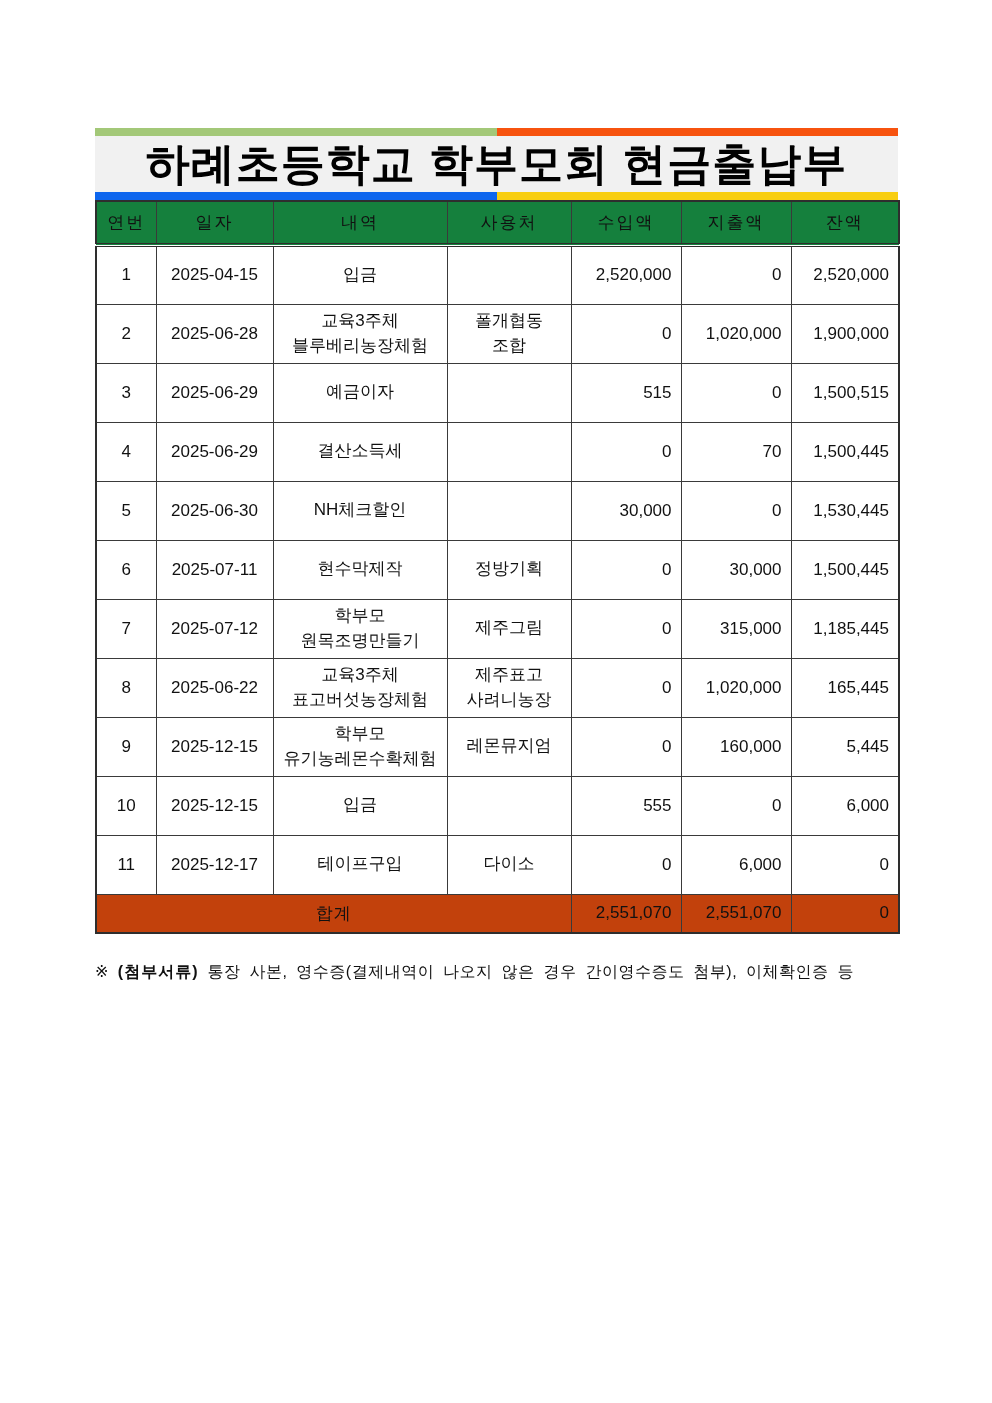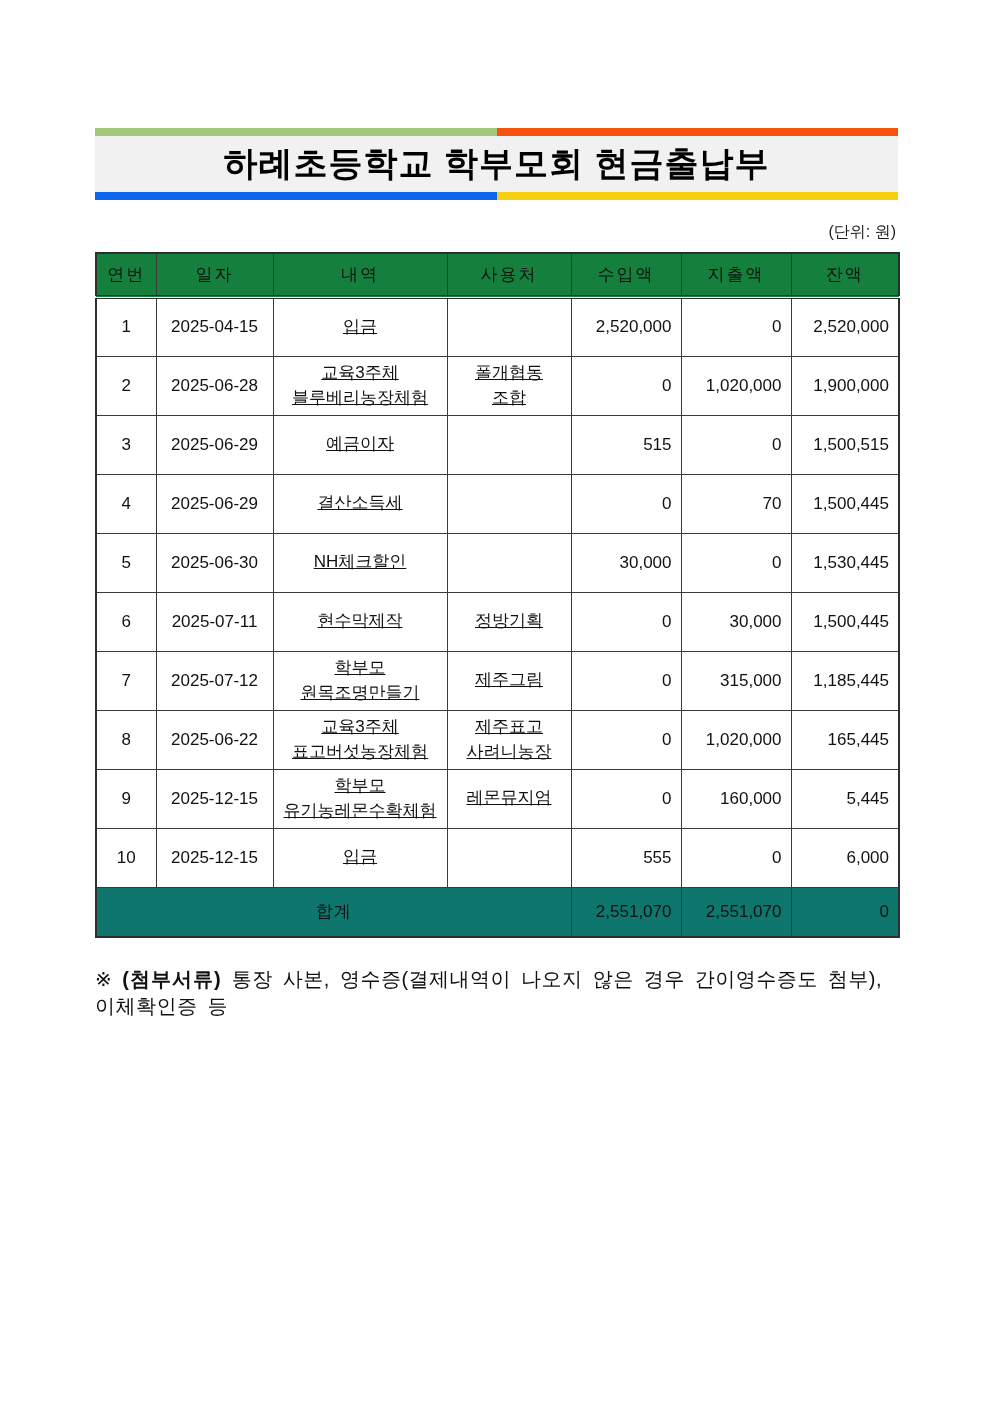--- a/index.html
+++ b/index.html
@@ -25,21 +25,21 @@
   .bar-bottom .left  { background: #0e66ee; }
   .bar-bottom .right { background: #f8ce11; }
   .title-box {
     background: #f1f1f1;
     height: 56px;
     display: flex;
     align-items: center;
     justify-content: center;
   }
   .title-text {
-    font-size: 34px;
+    font-size: 44px;
     font-weight: bold;
     letter-spacing: 1px;
     color: #000000;
   }
 
   
   .unit-label {
     text-align: right;
     font-size: 16px;
     margin: 22px 2px 9px 0;
@@ -61,31 +61,31 @@
   .ledger thead th {
     background: #15803d;
     height: 44px;
     font-weight: normal;
     letter-spacing: 2px;
     border-bottom: 4px double #2e2e2e;
   }
   .ledger tbody td { height: 59px; }
   .c { text-align: center; }
   .r { text-align: right; padding-right: 9px; padding-left: 13px; }
-  .m { white-space: pre-line; line-height: 1.45; text-decoration: underline; }
+  .m { white-space: pre-line; line-height: 1.45; }
   .ledger tfoot td {
-    background: #0f766e;
-    height: 50px;
+    background: #c2410c;
+    height: 39px;
   }
   .ledger tfoot .total-label { letter-spacing: 1px; }
 
   
   .footnotes { margin-top: 28px; }
   .footnote {
-    font-size: 20px;
+    font-size: 16px;
     letter-spacing: 0.5px;
     word-spacing: 4px;
     margin-bottom: 20px;
     color: #101010;
   }
   .footnote b { letter-spacing: 1px; }
 </style>
 </head>
 <body>
 
@@ -98,21 +98,20 @@
     </div>
     <div class="title-box">
       <span class="title-text">하례초등학교 학부모회 현금출납부</span>
     </div>
     <div class="bar bar-bottom">
       <div class="half left"></div>
       <div class="half right"></div>
     </div>
   </div>
 
-  <div class="unit-label">(단위: 원)</div>
 
   <table class="ledger">
     <colgroup>
       <col style="width:60px">
         <col style="width:117px">
         <col style="width:174px">
       <col style="width:124px">
         <col style="width:110px">
         <col style="width:110px">
       <col style="width:108px">
@@ -218,20 +217,29 @@
         </tr>
         <tr>
           <td class="c">10</td>
           <td class="c">2025-12-15</td>
           <td class="c m">입금</td>
           <td class="c m"></td>
           <td class="r">555</td>
           <td class="r">0</td>
           <td class="r">6,000</td>
         </tr>
+        <tr>
+          <td class="c">11</td>
+          <td class="c">2025-12-17</td>
+          <td class="c m">테이프구입</td>
+          <td class="c m">다이소</td>
+          <td class="r">0</td>
+          <td class="r">6,000</td>
+          <td class="r">0</td>
+        </tr>
       </tbody>
     <tfoot>
       <tr>
         <td class="c total-label" colspan="4">합계</td>
         <td class="r">2,551,070</td>
         <td class="r">2,551,070</td>
         <td class="r">0</td>
       </tr>
     </tfoot>
   </table>

